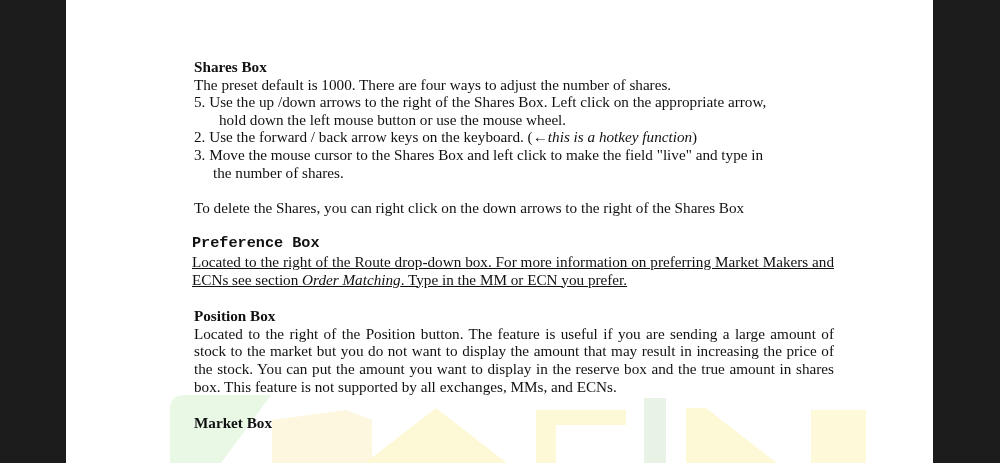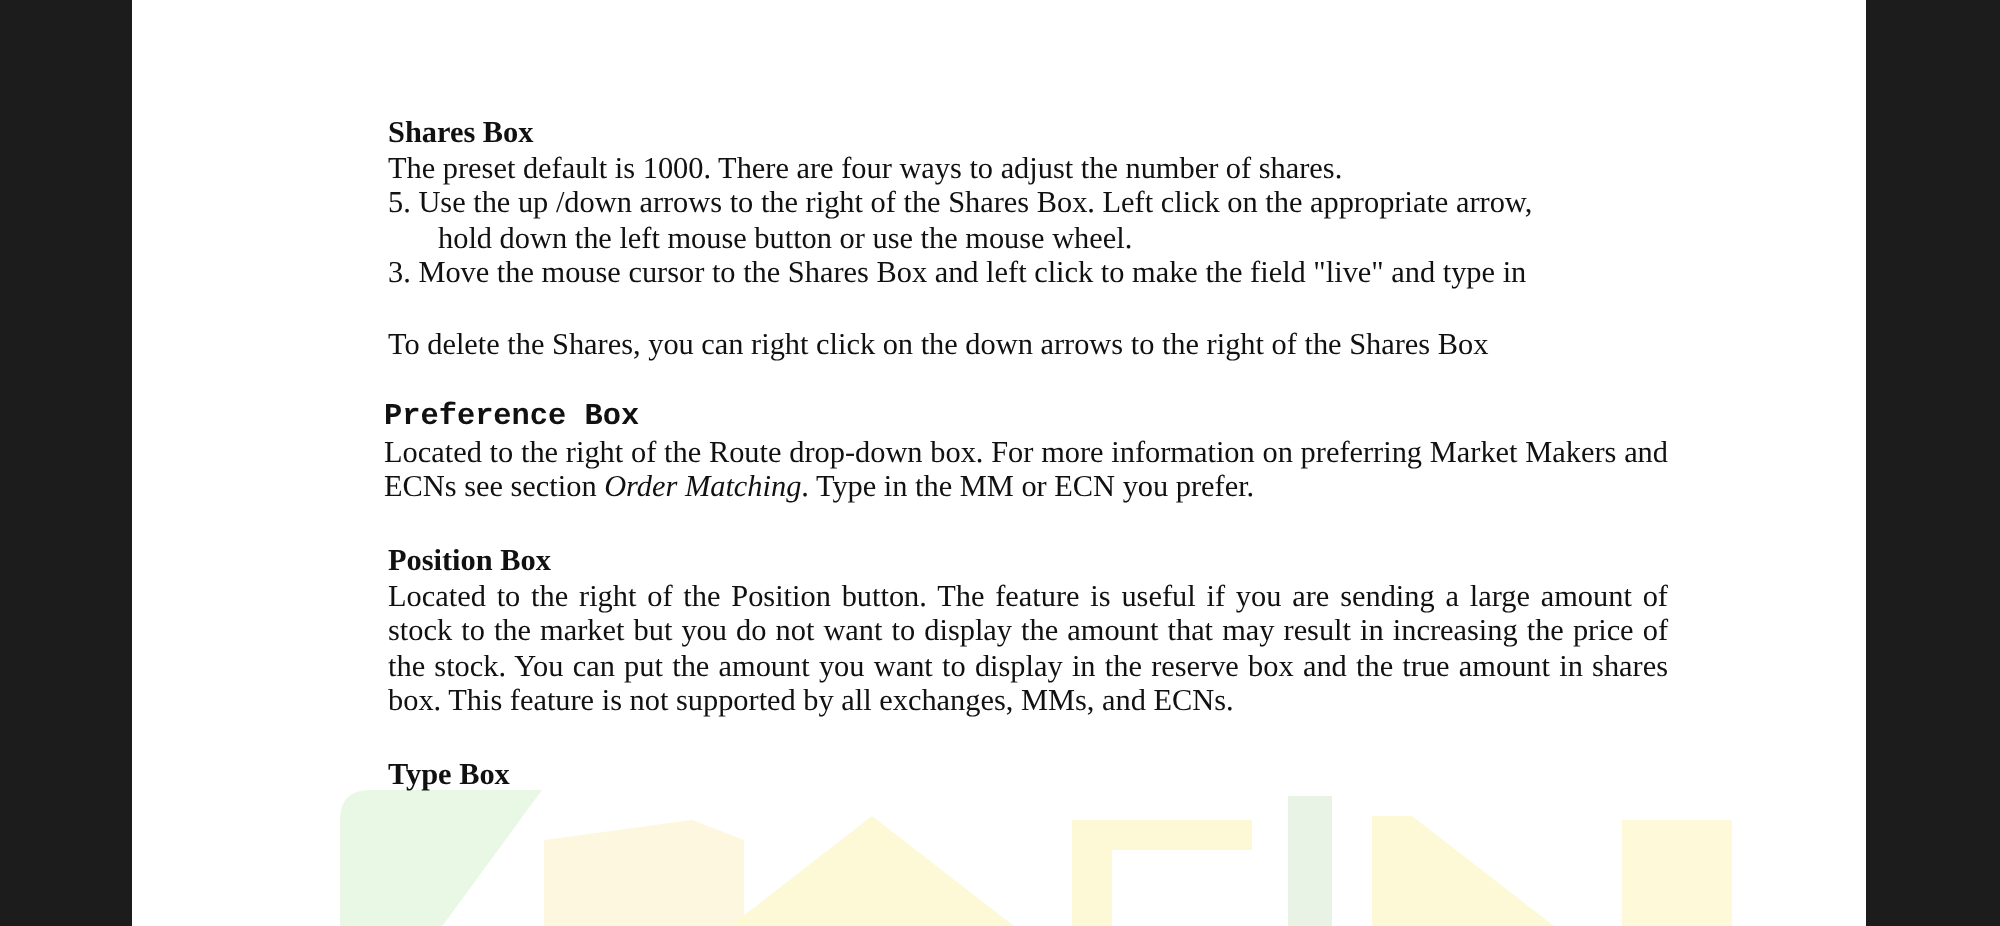--- a/index.html
+++ b/index.html
@@ -42,31 +42,35 @@
   </svg>
 
   <div class="content">
     <p class="h">Shares Box</p>
     <p>The preset default is 1000. There are four ways to adjust the number of shares.</p>
     <p class="li">
       <span>5. Use the up /down arrows to the right of the Shares Box. Left click on the appropriate arrow,</span><br>
       <span class="hang1">hold down the left mouse button or use the mouse wheel.</span>
     </p>
     <p class="li">
+      <span>2. Use the forward / back arrow keys on the keyboard. (</span><span>←</span><em>this is a hotkey function</em><span>)</span>
+    </p>
+    <p class="li">
       <span>3. Move the mouse cursor to the Shares Box and left click to make the field "live" and type in</span><br>
+      <span class="hang3">the number of shares.</span>
     </p>
     <div class="gap"></div>
     <p>To delete the Shares, you can right click on the down arrows to the right of the Shares Box</p>
     <div class="gap-small"></div>
 
     <p class="h" style="margin-left:-2px;font-family:Liberation Mono, monospace;">Preference Box</p>
-    <p class="justify" style="margin-left:-2px;">
+    <p class="justify" style="margin-left:-2px;text-decoration:underline;">
       <span>Located to the right of the Route drop-down box. For more information on preferring Market Makers and ECNs see section </span><em>Order Matching</em><span>. Type in the MM or ECN you prefer.</span>
     </p>
     <div class="gap-small"></div>
 
     <p class="h">Position Box</p>
     <p class="justify">Located to the right of the Position button. The feature is useful if you are sending a large amount of stock to the market but you do not want to display the amount that may result in increasing the price of the stock. You can put the amount you want to display in the reserve box and the true amount in shares box. This feature is not supported by all exchanges, MMs, and ECNs.</p>
     <div class="gap-small"></div>
 
-    <p class="h">Type Box</p>
+    <p class="h">Market Box</p>
   </div>
 </div>
 
 </body></html>

